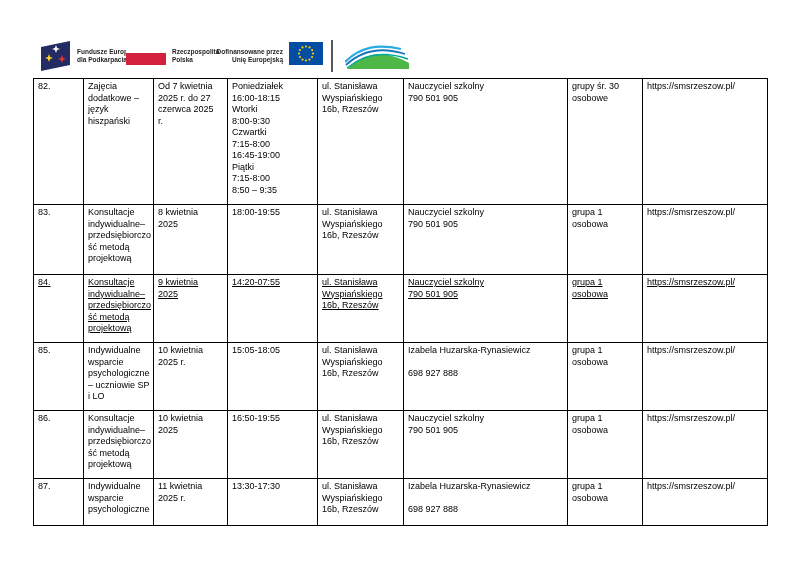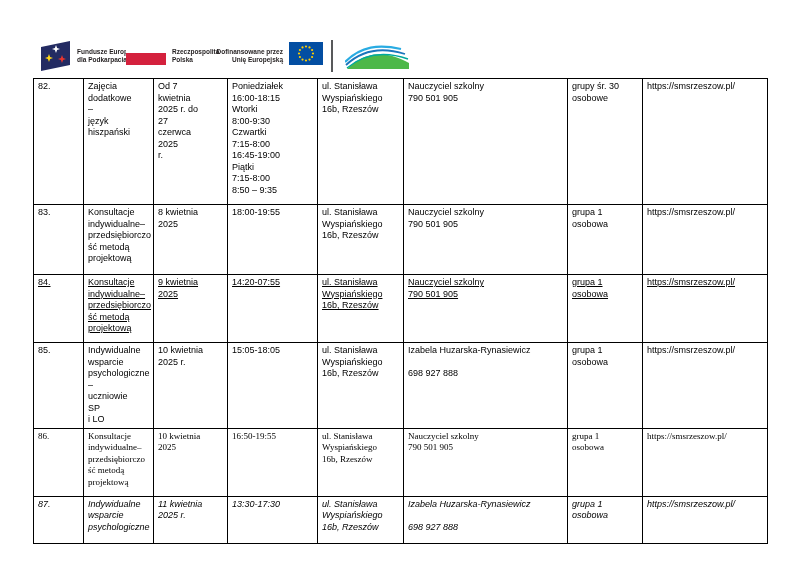--- a/index.html
+++ b/index.html
@@ -21,26 +21,26 @@
   .pl-flag .w { width:100%; height:11px; background:#ffffff; }
   .pl-flag .r { width:100%; height:12px; background:var(--pl_red); }
   
   table.sched {
     position:absolute; left:33px; top:78px; width:734px;
     border-collapse:collapse; table-layout:fixed;
   }
   table.sched td {
     border:1px solid var(--table_border);
     vertical-align:top;
-    padding:2px 20px 2px 4px;
+    padding:2px 3px 2px 4px;
     font-size:9px; line-height:11.5px; color:#000;
     white-space:pre-line; overflow:hidden;
   }
   tr.r0 { height:126px; } tr.r1 { height:70px; } tr.r2 { height:68px;text-decoration:underline; }
-  tr.r3 { height:68px; }  tr.r4 { height:68px;font-family:Liberation Serif, serif; } tr.r5 { height:47px;font-style:italic; }
+  tr.r3 { height:68px; }  tr.r4 { height:68px; } tr.r5 { height:47px; }
 </style>
 </head>
 <body>
 
 <div class="page">
 
   <div class="hdr">
 
     <svg class="abs" style="left:40px;top:41px;" width="31" height="30" viewBox="0 0 31 30">
       <polygon points="1,6 30,0 30,24 1,30" style="fill:var(--fe_navy)"></polygon>

